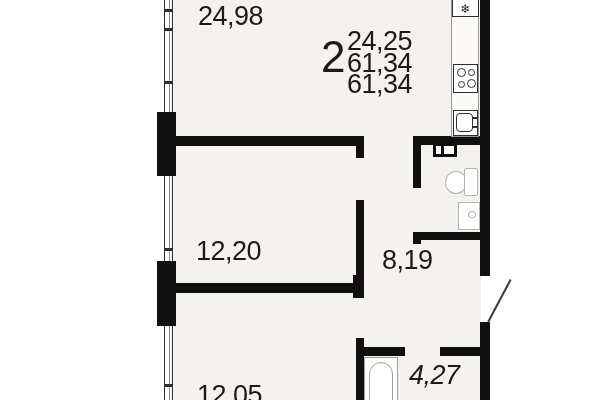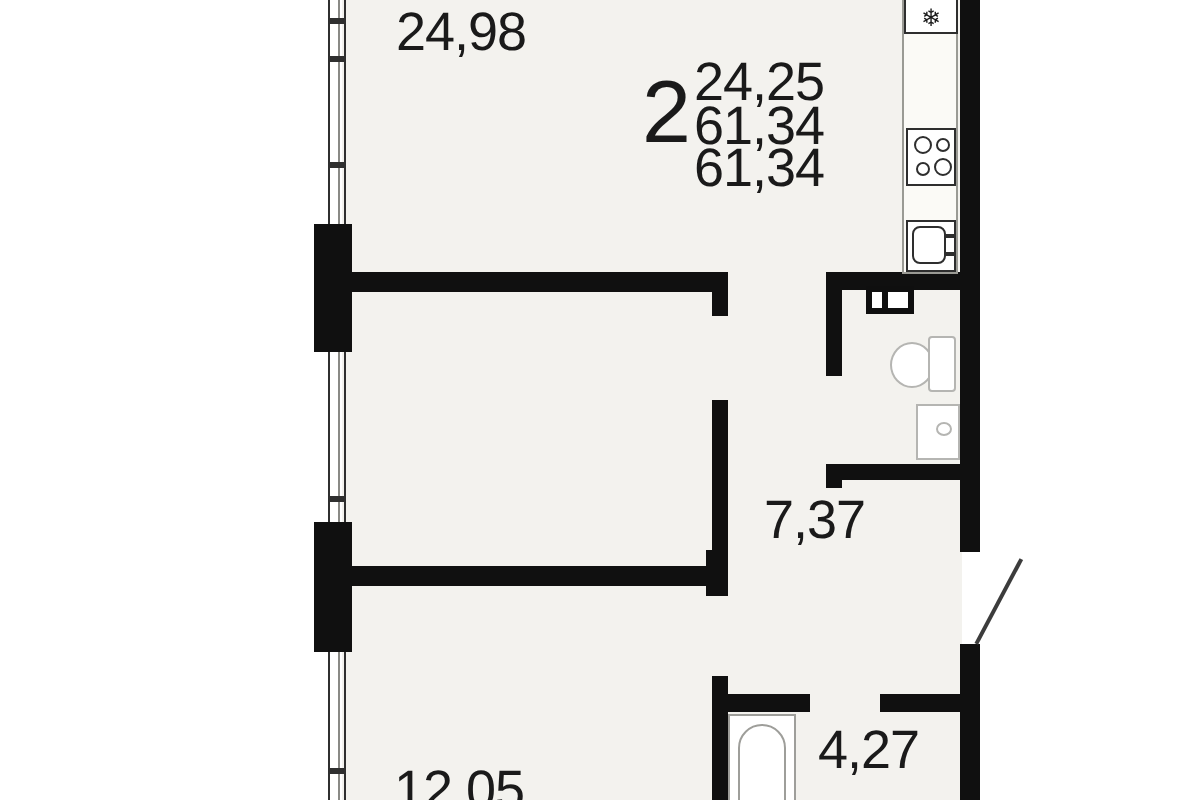--- a/index.html
+++ b/index.html
@@ -116,23 +116,24 @@
   <div class="fix toilet-tank"></div>
   <div class="fix basin">
       <div class="basin-knob"></div>
     </div>
 
   <div class="fix tub">
       <div class="tub-inner"></div>
     </div>
 
   <div class="room-label" style="left:198px;top:3px;">24,98</div>
+  <div class="room-label" style="left:196px;top:238px;">12,20</div>
   <div class="room-label" style="left:197px;top:382px;">12,05</div>
-  <div class="room-label" style="left:382px;top:247px;">7,37</div>
-  <div class="room-label" style="left:409px;top:362px;">4,27</div>
+  <div class="room-label" style="left:382px;top:247px;">8,19</div>
+  <div class="room-label" style="left:409px;top:362px;font-style:italic;">4,27</div>
 
   <div class="apt-num">2</div>
   <div class="apt-areas">
     <div>24,25</div>
     <div>61,34</div>
     <div>61,34</div>
   </div>
 
 </div>
 

